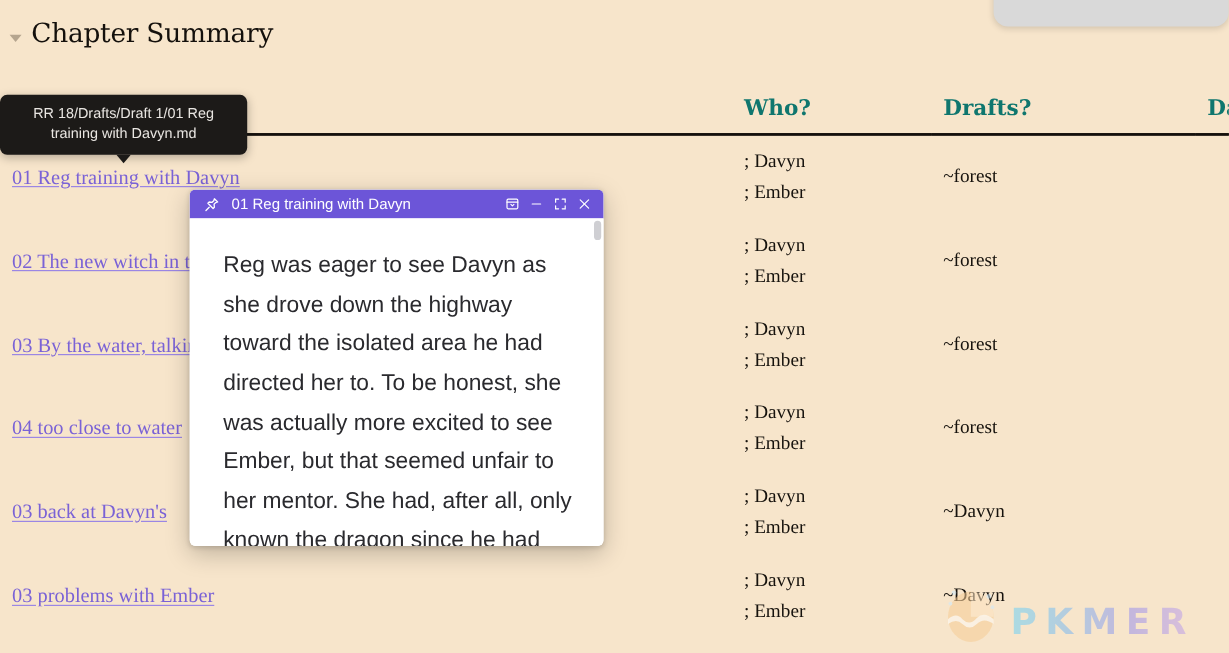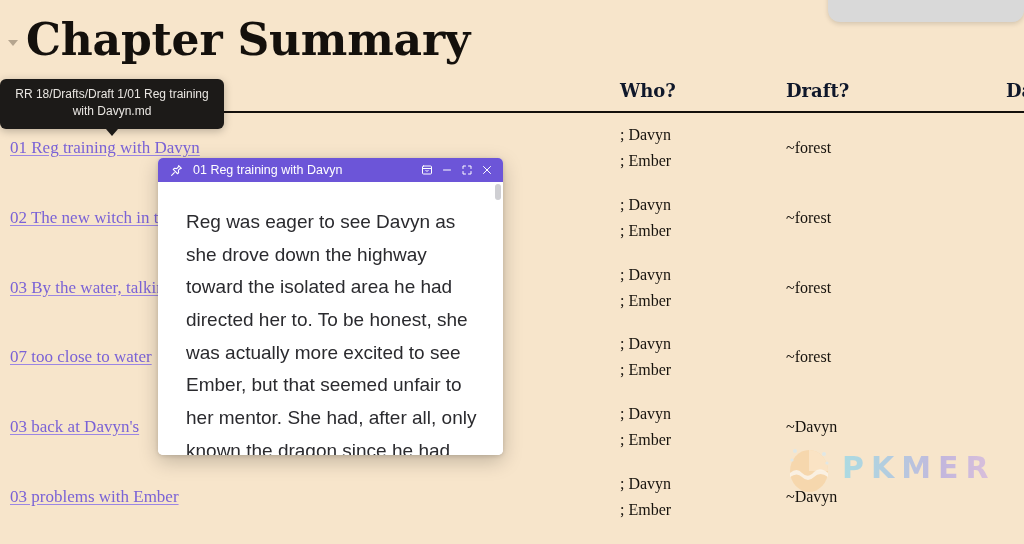--- a/index.html
+++ b/index.html
@@ -38,41 +38,41 @@
   #collapse-arrow {
     width: 0; height: 0;
     border-left: 5px solid transparent;
     border-right: 5px solid transparent;
     border-top: 6px solid #b5a58f;
     margin-right: 8px;
     margin-top: 6px;
   }
   #page-title {
     font-family: "DejaVu Serif", "Liberation Serif", serif;
-    font-weight: bold;
-    font-size: 44px;
+    font-weight: normal;
+    font-size: 22px;
     color: #14100c;
     letter-spacing: -0.2px;
     line-height: 1;
   }
 
   
   #chapter-table {
     position: absolute;
     top: 74px;
     left: 0;
     width: 1024px;
     border-collapse: collapse;
     table-layout: fixed;
   }
   #chapter-table th {
     font-family: "DejaVu Serif", "Liberation Serif", serif;
     font-weight: bold;
     font-size: 18px;
-    color: #0f172a;
+    color: #0f766e;
     text-align: left;
     padding: 6px 10px 10px 10px;
     border-bottom: 2px solid #14100c;
     vertical-align: bottom;
   }
   #chapter-table td {
     font-family: "Liberation Serif", serif;
     font-size: 16px;
     color: #16120d;
     padding: 9px 10px;
@@ -96,21 +96,21 @@
     font-family: "Liberation Serif", serif;
     white-space: nowrap;
   }
   .who-line { display: block; line-height: 1.62; }
 
   
   #path-tooltip {
     position: absolute;
     top: 79px;
     left: 0;
-    width: 224px;
+    width: 206px;
     background: #1c1a18;
     color: #e9e6e2;
     font-family: "Liberation Sans", sans-serif;
     font-size: 12px;
     line-height: 1.45;
     padding: 7px 9px 8px 9px;
     border-radius: 6px;
     text-align: center;
     box-sizing: border-box;
     box-shadow: 0 2px 8px rgba(0,0,0,0.25);
@@ -194,23 +194,23 @@
     height: 16px;
     border-radius: 3px;
     background: #cfcfd3;
     cursor: pointer;
   }
 
   
   #pkmer-watermark {
     position: absolute;
     left: 786px;
-    top: 441px;
-    display: flex;
-    align-items: center;
+    top: 484px;
+    display: flex;
+    align-items: flex-end;
     opacity: 0.55;
     pointer-events: none;
     z-index: 30;
   }
   #pkmer-wordmark {
     font-family: "DejaVu Sans", sans-serif;
     font-weight: bold;
     font-size: 30px;
     letter-spacing: 7px;
     margin-left: 10px;
@@ -228,21 +228,21 @@
 <div id="heading-row">
   <div id="collapse-arrow"></div>
   <div id="page-title">Chapter Summary</div>
 </div>
 
 <table id="chapter-table">
   <thead>
     <tr>
       <th class="col-chapter">File</th>
       <th class="col-who">Who?</th>
-      <th class="col-where">Draft?</th>
+      <th class="col-where">Drafts?</th>
       <th class="col-day">Day</th>
     </tr>
   </thead>
   <tbody id="table-body">
       <tr>
         <td class="col-chapter"><a class="chapter-link">01 Reg training with Davyn</a></td>
         <td class="col-who">
           <span class="who-line">; Davyn</span>
           <span class="who-line">; Ember</span>
         </td>
@@ -261,21 +261,21 @@
       <tr>
         <td class="col-chapter"><a class="chapter-link">03 By the water, talking</a></td>
         <td class="col-who">
           <span class="who-line">; Davyn</span>
           <span class="who-line">; Ember</span>
         </td>
         <td class="col-where">~forest</td>
         <td class="col-day cell-day">1</td>
       </tr>
       <tr>
-        <td class="col-chapter"><a class="chapter-link">07 too close to water</a></td>
+        <td class="col-chapter"><a class="chapter-link">04 too close to water</a></td>
         <td class="col-who">
           <span class="who-line">; Davyn</span>
           <span class="who-line">; Ember</span>
         </td>
         <td class="col-where">~forest</td>
         <td class="col-day cell-day">1</td>
       </tr>
       <tr>
         <td class="col-chapter"><a class="chapter-link">03 back at Davyn's</a></td>
         <td class="col-who">

